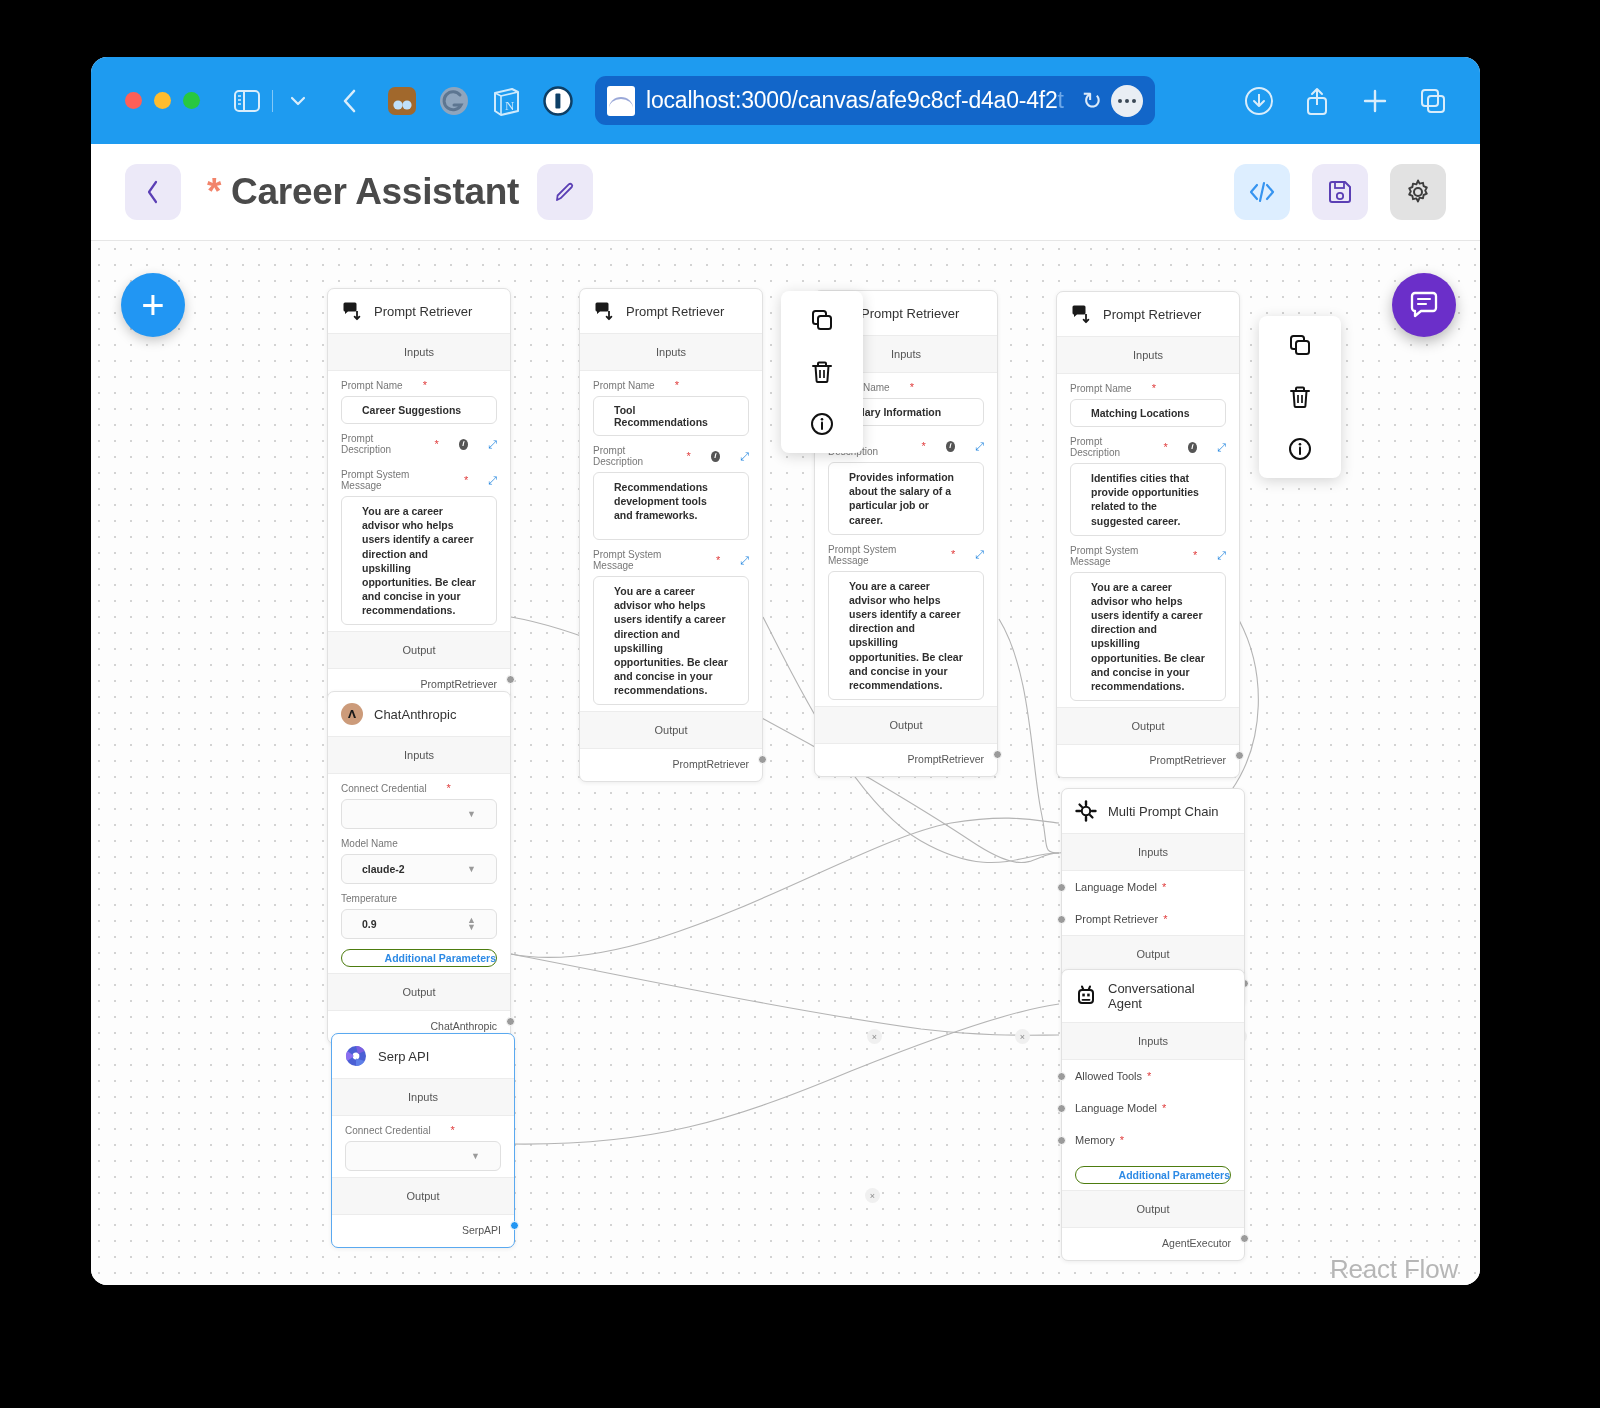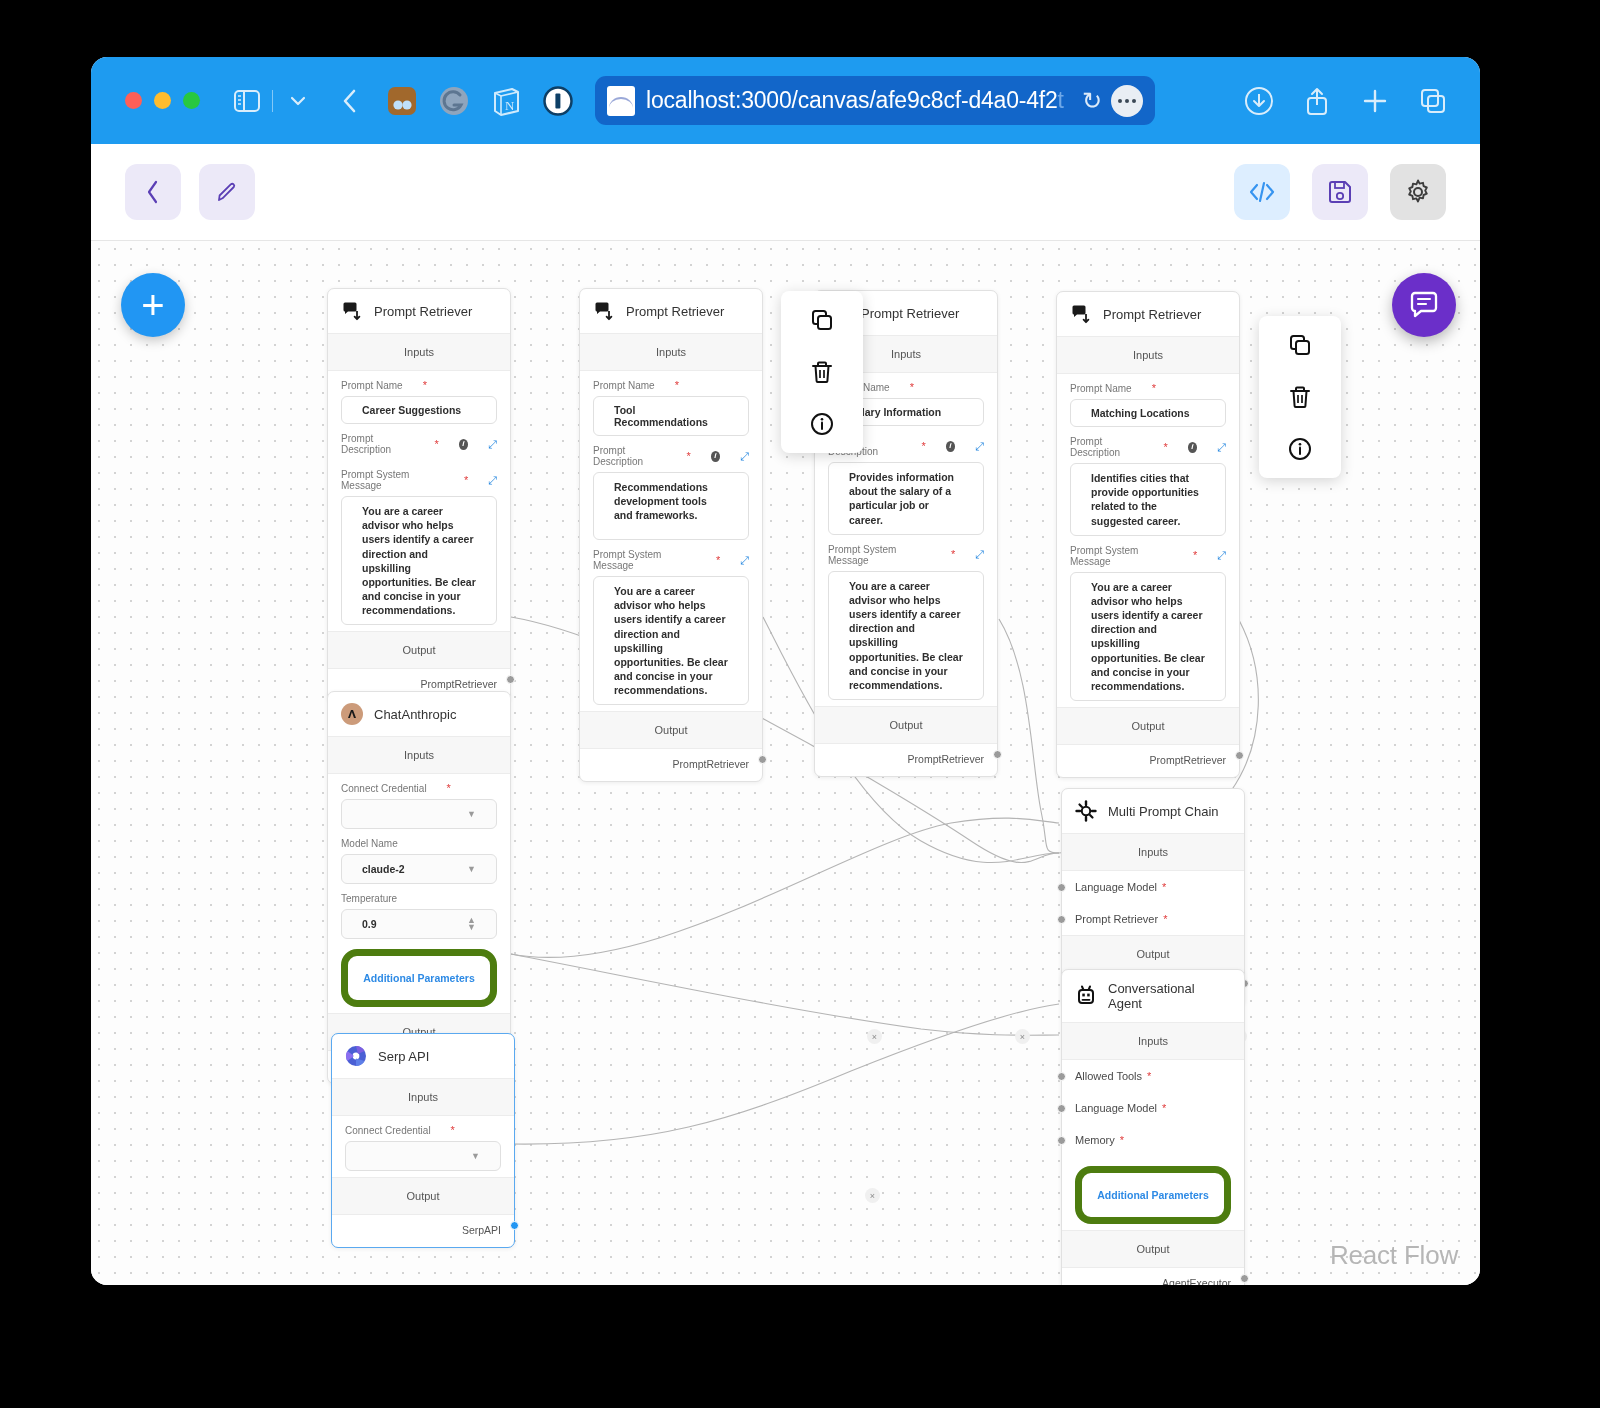--- a/index.html
+++ b/index.html
@@ -182,23 +182,23 @@
   .inp.ta { min-height: 68px; font-weight: bold; line-height: 1.35; }
   .inp.ta.tall { min-height: 80px; }
   .inp.sel {
     display: flex; align-items: center; justify-content: space-between;
     background: #fbfbfb; min-height: 30px; font-weight: bold;
   }
   .caret { color: #9a9a9a; font-size: 9px; }
   .stepper { color: #9a9a9a; font-size: 9px; line-height: 0.8; text-align: center; }
   .addparams {
     margin: 10px 13px 0 13px;
-    border: 7px solid #4d7c0f; border-radius: 16px;
+    border: 1px solid #4d7c0f; border-radius: 16px;
     color: #2d8ae5; font-size: 10.5px; font-weight: bold;
-    text-align: center; padding: 16px 0; cursor: pointer; background: #fff;
+    text-align: right; padding: 2px 0; cursor: pointer; background: #fff;
   }
   .outrow {
     padding: 9px 13px 11px 13px;
     text-align: right; font-size: 10.5px; color: #555;
   }
   .port {
     position: absolute; width: 9px; height: 9px; border-radius: 50%;
     background: #9b9b9b; border: 1px solid #fff;
   }
   .port.blue { background: #2196f3; }
@@ -215,21 +215,21 @@
     background: #fff;
     border-radius: 8px;
     box-shadow: 0 3px 14px rgba(0,0,0,0.16);
     padding: 14px 0;
     display: flex; flex-direction: column; align-items: center; gap: 22px;
     width: 82px;
   }
   .node-toolbar .tbi { width: 30px; height: 30px; display: flex; align-items: center; justify-content: center; color: #111; cursor: pointer; }
 
   #watermark {
-    position: absolute; right: 22px; bottom: 14px;
+    position: absolute; right: 22px; bottom: 0;
     font-size: 26px; color: #b6b6b6; letter-spacing: -0.2px;
   }
 
   .edge-x {
     position: absolute; width: 15px; height: 15px; border-radius: 50%;
     background: #f0f0f0; color: #8a8a8a; font-size: 9px;
     display: flex; align-items: center; justify-content: center; cursor: pointer;
   }
 </style>
 </head>
@@ -338,20 +338,24 @@
           </svg>
       </div>
     </div>
   </div>
 
   <div id="appheader">
     <div class="sq-btn lav">
       <svg width="16" height="26" viewBox="0 0 16 26">
           <polyline points="11,3 4,13 11,23" fill="none" stroke="currentColor" stroke-width="2.2" stroke-linecap="round" stroke-linejoin="round"></polyline>
         </svg>
+    </div>
+    <div id="page-title">
+      <span id="title-star">*</span>
+      <span>Career Assistant</span>
     </div>
     <div class="sq-btn lav" style="margin-left:18px">
       <svg width="24" height="24" viewBox="0 0 24 24">
           <path d="M4 20 L4.6 15.5 L16 4.2 a2 2 0 0 1 2.8 2.8 L7.5 18.3 Z" fill="none" stroke="currentColor" stroke-width="1.8" stroke-linejoin="round"></path>
         </svg>
     </div>
 
     <div class="hdr-right">
       <div class="sq-btn blue">
         <svg width="28" height="26" viewBox="0 0 28 26">

